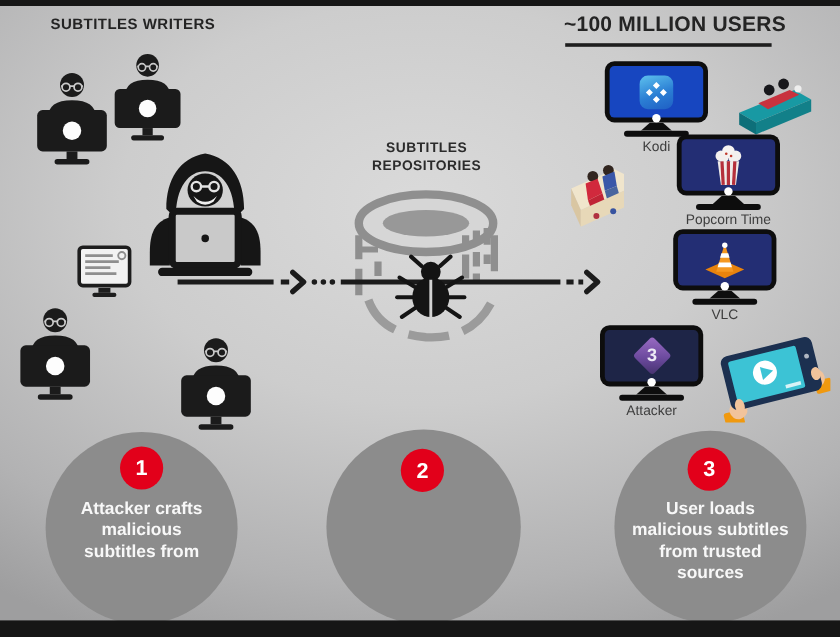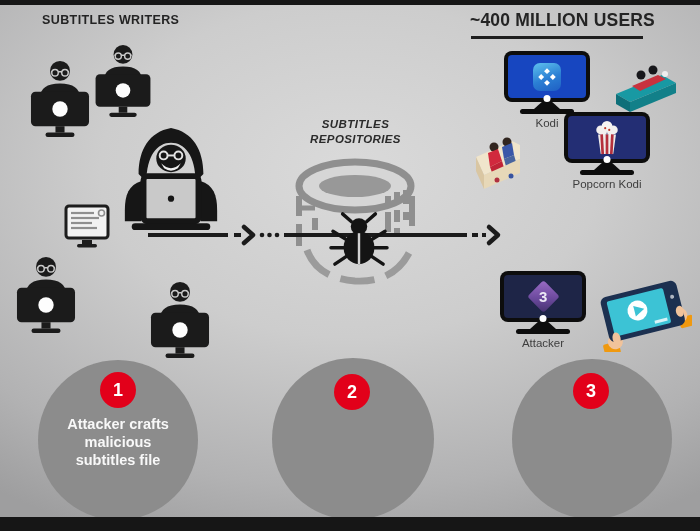--- a/index.html
+++ b/index.html
@@ -5,21 +5,21 @@
   html,body{margin:0;padding:0;background:#888;}
   .stage{
     position:relative;width:700px;height:531px;overflow:hidden;
     font-family:"Liberation Sans",sans-serif;
     background:radial-gradient(ellipse 85% 75% at 50% 32%, #dadada 0%, #cdcdcd 42%, #b2b2b3 80%, #9e9e9f 100%);
   }
   .abs{position:absolute;}
   .bar{position:absolute;left:0;width:700px;background:#161616;}
   .h-title{position:absolute;font-weight:bold;color:#242424;white-space:nowrap;}
   .center-label{position:absolute;font-weight:bold;color:#2b2b2b;font-size:11.5px;line-height:15px;
-    letter-spacing:.4px;text-align:center;white-space:pre-line;font-style:italic;}
+    letter-spacing:.4px;text-align:center;white-space:pre-line;}
   
   .monitor{position:absolute;display:flex;flex-direction:column;align-items:center;}
   .m-frame{position:relative;background:#0d0d0d;border-radius:8px;padding:4px;}
   .m-screen{width:78px;height:43px;border-radius:4px;display:flex;align-items:center;justify-content:center;overflow:hidden;}
   .m-dot{position:absolute;left:50%;bottom:0;width:7px;height:7px;background:#fff;border-radius:50%;transform:translateX(-50%);}
   .m-stand{width:26px;height:7px;background:#0d0d0d;clip-path:polygon(30% 0,70% 0,100% 100%,0 100%);}
   .m-base{width:54px;height:5px;background:#0d0d0d;border-radius:3px;}
   .m-label{margin-top:3px;font-size:11.5px;color:#3e3e3e;white-space:nowrap;}
   .kodi-logo{width:28px;height:28px;border-radius:7px;background:linear-gradient(160deg,#5ec1ee 0%,#2b7fd4 55%,#1f5fc4 100%);
     display:flex;align-items:center;justify-content:center;}
@@ -51,21 +51,21 @@
         <circle cx="35" cy="54" r="8.5" fill="#fdfdfd"></circle>
         <rect x="30" y="73" width="10" height="7" fill="#1b1b1b"></rect>
         <rect x="19" y="80" width="32" height="5" rx="2.5" fill="#1b1b1b"></rect>
       </symbol>
     </defs>
   </svg>
 
   <div class="bar" style="top:0;height:5px"></div>
 
   <div class="h-title" style="left:42px;top:13px;font-size:12.5px;letter-spacing:.4px">SUBTITLES WRITERS</div>
-  <div class="h-title" style="left:470px;top:10px;font-size:17.5px;letter-spacing:.2px">~400 MILLION USERS</div>
+  <div class="h-title" style="left:470px;top:10px;font-size:17.5px;letter-spacing:.2px">~100 MILLION USERS</div>
   <div class="abs" style="left:471px;top:36px;width:172px;height:3px;background:#1e1e1e"></div>
 
   <svg class="abs" style="left:28px;top:60px;width:64px;height:78px" viewBox="0 0 70 86">
       <use href="#writer-sym"></use>
     </svg>
   <svg class="abs" style="left:93px;top:44px;width:60px;height:74px" viewBox="0 0 70 86">
       <use href="#writer-sym"></use>
     </svg>
   <svg class="abs" style="left:14px;top:256px;width:64px;height:78px" viewBox="0 0 70 86">
       <use href="#writer-sym"></use>
@@ -213,23 +213,40 @@
           <polygon points="9,16 29,16 26,38 12,38" fill="#efecea"></polygon>
           <line x1="13" y1="16" x2="14.2" y2="38" stroke="#b5303c" stroke-width="3"></line>
           <line x1="19" y1="16" x2="19" y2="38" stroke="#b5303c" stroke-width="3"></line>
           <line x1="25" y1="16" x2="23.8" y2="38" stroke="#b5303c" stroke-width="3"></line>
         </svg>
       </div>
       <div class="m-dot"></div>
     </div>
     <div class="m-stand"></div>
     <div class="m-base"></div>
-    <div class="m-label">Popcorn Kodi</div>
-  </div>
-
+    <div class="m-label">Popcorn Time</div>
+  </div>
+
+  <div class="monitor" style="left:561px;top:191px">
+    <div class="m-frame">
+      <div class="m-screen" style="background:#232e74">
+        <svg viewBox="0 0 40 36" style="width:36px;height:33px">
+          <polygon points="20,35 38,27 20,19 2,27" fill="#e8830d"></polygon>
+          <polygon points="20,3 28,29 12,29" fill="#f59821"></polygon>
+          <polygon points="16.8,12 23.2,12 24.4,16 15.6,16" fill="#ffffff"></polygon>
+          <polygon points="14.6,20.5 25.4,20.5 26.6,25 13.4,25" fill="#ffffff"></polygon>
+          <circle cx="20" cy="4.5" r="2.5" fill="#ffffff"></circle>
+        </svg>
+      </div>
+      <div class="m-dot"></div>
+    </div>
+    <div class="m-stand"></div>
+    <div class="m-base"></div>
+    <div class="m-label">VLC</div>
+  </div>
 
   <div class="monitor" style="left:500px;top:271px">
     <div class="m-frame">
       <div class="m-screen" style="background:#1e2547">
         <div class="stremio-diamond">
           <span class="stremio-num">3</span>
         </div>
       </div>
       <div class="m-dot"></div>
     </div>
@@ -254,27 +271,31 @@
       <ellipse cx="83" cy="46" rx="4" ry="5.5" fill="#f1c39b"></ellipse>
     </g>
   </svg>
 
   <div class="circle" style="left:38px;top:360px;width:160px;height:160px"></div>
   <div class="badge" style="left:100px;top:372px">
     <span>1</span>
   </div>
   <div class="step-text" style="left:33px;top:415px">Attacker crafts
 malicious
-subtitles file</div>
+subtitles from</div>
 
   <div class="circle" style="left:272px;top:358px;width:162px;height:162px"></div>
   <div class="badge" style="left:334px;top:374px">
     <span>2</span>
   </div>
 
   <div class="circle" style="left:512px;top:359px;width:160px;height:160px"></div>
   <div class="badge" style="left:573px;top:373px">
     <span>3</span>
   </div>
+  <div class="step-text" style="left:507px;top:415px">User loads
+malicious subtitles
+from trusted
+sources</div>
 
   <div class="bar" style="top:517px;height:14px;z-index:20"></div>
 
 </div>
 
 </body></html>

